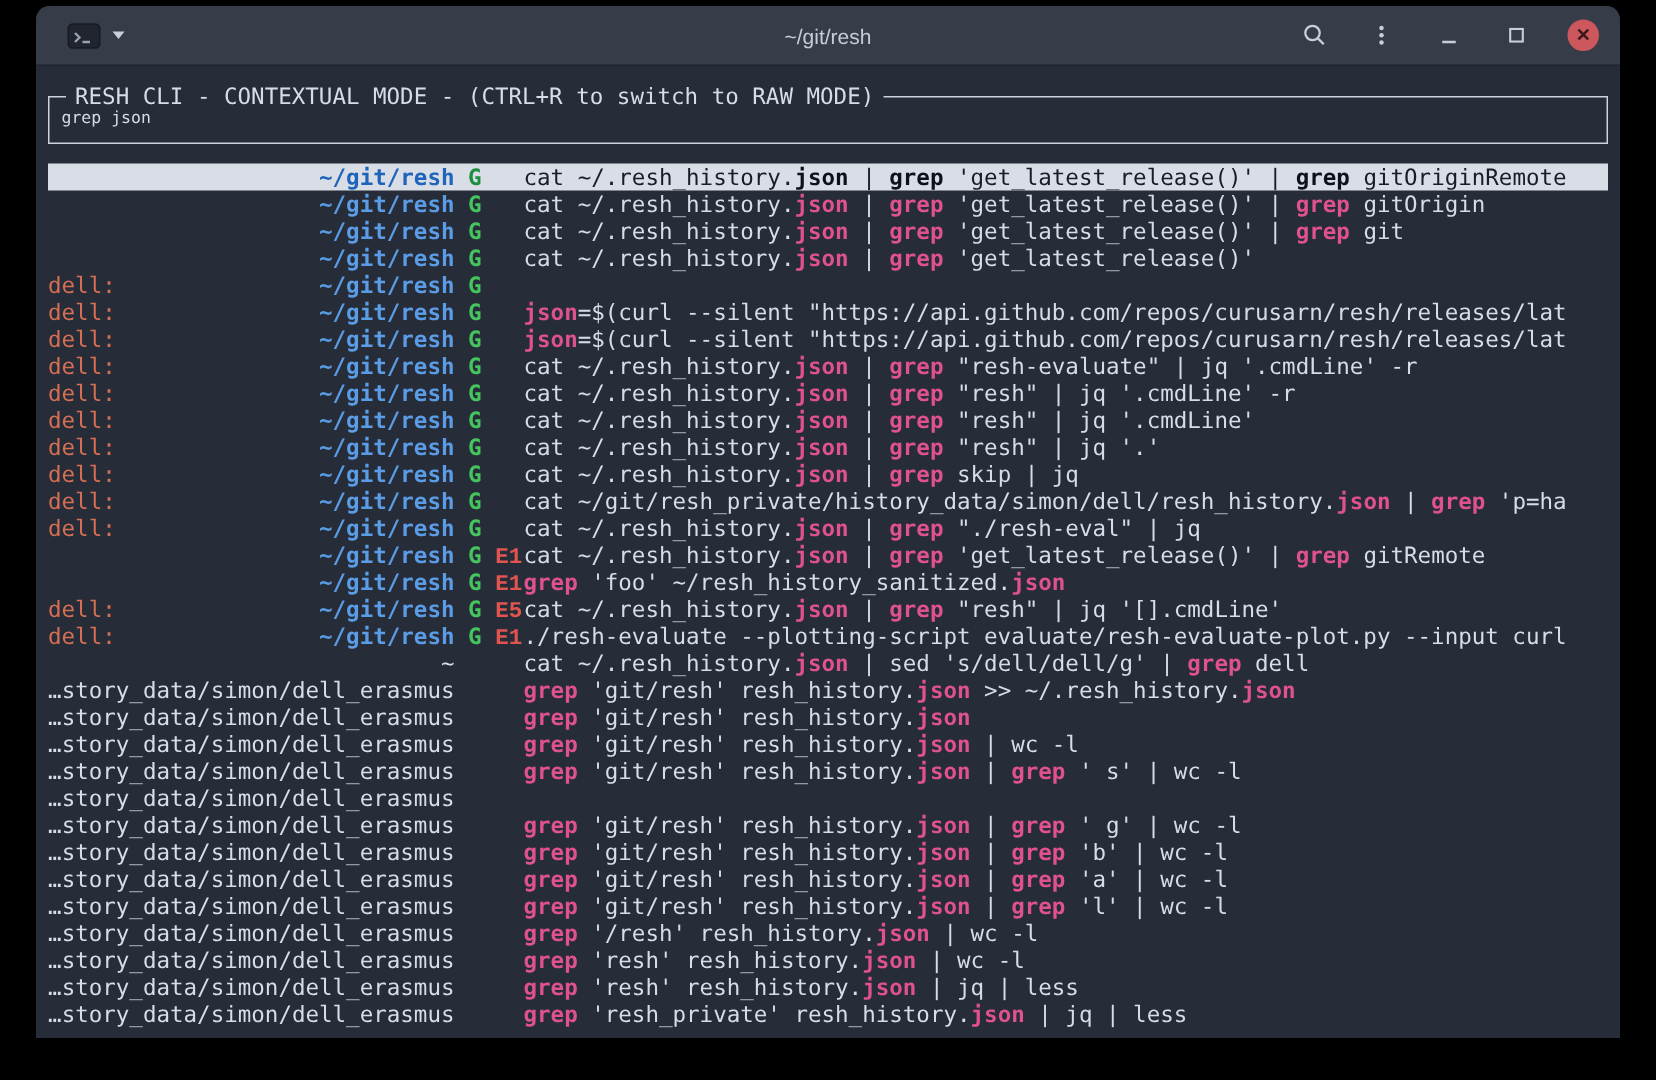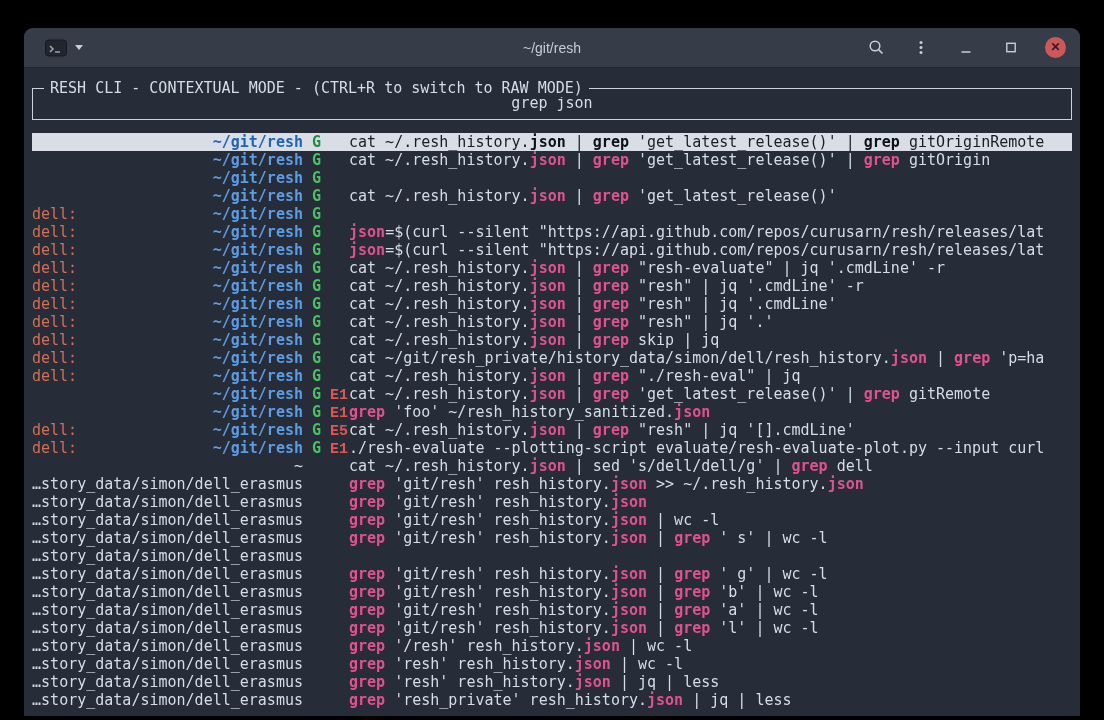--- a/index.html
+++ b/index.html
@@ -4,39 +4,39 @@
 <style>
   :root{
     --bg:#272d38; --titlebar:#363d49; --fg:#d6dde6; --border:#ccd3dd;
     --host:#d56f54; --dir:#5b9ce6; --ok:#44c55e; --err:#e25450;
     --match:#e0518f; --sel-bg:#d8dde6; --sel-fg:#171c26; --icon:#c8cfd9; --close:#cc575d;
   }
   *{box-sizing:border-box}
   html,body{margin:0;padding:0}
   body{width:1104px;height:720px;background:#000;position:relative;
        font-family:"DejaVu Sans Mono",monospace;overflow:hidden;}
-  .window{position:absolute;left:24px;top:28px;width:1056px;height:688px;
+  .window{position:absolute;left:24px;top:4px;width:1056px;height:688px;
           background:var(--bg);border-radius:9px 9px 0 0;overflow:hidden;}
   .titlebar{height:40px;background:var(--titlebar);display:flex;align-items:center;
             position:relative;padding:0 14px;border-bottom:1px solid #1f242d;}
   .tb-left{display:flex;align-items:center;gap:7px;padding-left:6px;}
   .appicon{display:flex;align-items:center;}
   .caret{width:0;height:0;border-left:4px solid transparent;border-right:4px solid transparent;
          border-top:5px solid var(--icon);}
   .tb-title{position:absolute;left:0;right:0;text-align:center;color:#c6cdd8;
             font:14px "Liberation Sans",sans-serif;pointer-events:none;}
   .tb-right{margin-left:auto;display:flex;align-items:center;gap:23px;}
   .tb-btn{display:flex;align-items:center;justify-content:center;width:22px;height:22px;}
   .closebtn{width:21px;height:21px;border-radius:50%;background:var(--close);color:#3a191c;
             font:bold 12px/21px "Liberation Sans",sans-serif;text-align:center;}
   .content{padding:12px 8px 8px;}
   .query-box{position:relative;margin-top:8px;border:1px solid var(--border);}
   .query-title{position:absolute;top:-10px;left:11px;padding:0 6px;background:var(--bg);
                color:var(--fg);font-size:15px;line-height:18px;white-space:pre;}
-  .query-line{padding:5px 8px 7px;color:var(--fg);font-size:15px;line-height:18px;white-space:pre;text-align:center;}
+  .query-line{padding:5px 8px 7px;color:var(--fg);font-size:11px;line-height:18px;white-space:pre;}
   .list{margin-top:13px;}
   .row{display:flex;height:18px;line-height:18px;font-size:15px;color:var(--fg);
        white-space:pre;overflow:hidden;}
   .row .left{flex:0 0 271px;position:relative;text-align:right;overflow:visible;}
   .host{position:absolute;left:0;top:0;color:var(--host);text-align:center;}
   .dir.hl{color:var(--dir);font-weight:bold;}
   .flags{flex:0 0 46px;font-weight:bold;overflow:hidden;}
   .flag-ok{color:var(--ok);}
   .flag-err{color:var(--err);font-family:Liberation Mono, monospace;}
   .cmd{flex:1 1 auto;overflow:hidden;}
@@ -97,21 +97,21 @@
   <div class="content">
 
     <div class="query-box">
       <span class="query-title">RESH CLI - CONTEXTUAL MODE - (CTRL+R to switch to RAW MODE)</span>
       <div class="query-line">grep json</div>
     </div>
 
     <div class="list">
         <div class="row selected"><span class="left"><span class="host"></span><span class="dir hl">~/git/resh</span></span><span class="flags"> <span class="flag-ok">G</span></span><span class="cmd">cat ~/.resh_history.<span class="m">json</span> | <span class="m">grep</span> 'get_latest_release()' | <span class="m">grep</span> gitOriginRemote</span></div>
         <div class="row"><span class="left"><span class="host"></span><span class="dir hl">~/git/resh</span></span><span class="flags"> <span class="flag-ok">G</span></span><span class="cmd">cat ~/.resh_history.<span class="m">json</span> | <span class="m">grep</span> 'get_latest_release()' | <span class="m">grep</span> gitOrigin</span></div>
-        <div class="row"><span class="left"><span class="host"></span><span class="dir hl">~/git/resh</span></span><span class="flags"> <span class="flag-ok">G</span></span></div>
+        <div class="row"><span class="left"><span class="host"></span><span class="dir hl">~/git/resh</span></span><span class="flags"> <span class="flag-ok">G</span></span><span class="cmd">cat ~/.resh_history.<span class="m">json</span> | <span class="m">grep</span> 'get_latest_release()' | <span class="m">grep</span> git</span></div>
         <div class="row"><span class="left"><span class="host"></span><span class="dir hl">~/git/resh</span></span><span class="flags"> <span class="flag-ok">G</span></span><span class="cmd">cat ~/.resh_history.<span class="m">json</span> | <span class="m">grep</span> 'get_latest_release()'</span></div>
         <div class="row"><span class="left"><span class="host">dell:</span><span class="dir hl">~/git/resh</span></span><span class="flags"> <span class="flag-ok">G</span></span></div>
         <div class="row"><span class="left"><span class="host">dell:</span><span class="dir hl">~/git/resh</span></span><span class="flags"> <span class="flag-ok">G</span></span><span class="cmd"><span class="m">json</span>=$(curl --silent "https://api.github.com/repos/curusarn/resh/releases/lat</span></div>
         <div class="row"><span class="left"><span class="host">dell:</span><span class="dir hl">~/git/resh</span></span><span class="flags"> <span class="flag-ok">G</span></span><span class="cmd"><span class="m">json</span>=$(curl --silent "https://api.github.com/repos/curusarn/resh/releases/lat</span></div>
         <div class="row"><span class="left"><span class="host">dell:</span><span class="dir hl">~/git/resh</span></span><span class="flags"> <span class="flag-ok">G</span></span><span class="cmd">cat ~/.resh_history.<span class="m">json</span> | <span class="m">grep</span> "resh-evaluate" | jq '.cmdLine' -r</span></div>
         <div class="row"><span class="left"><span class="host">dell:</span><span class="dir hl">~/git/resh</span></span><span class="flags"> <span class="flag-ok">G</span></span><span class="cmd">cat ~/.resh_history.<span class="m">json</span> | <span class="m">grep</span> "resh" | jq '.cmdLine' -r</span></div>
         <div class="row"><span class="left"><span class="host">dell:</span><span class="dir hl">~/git/resh</span></span><span class="flags"> <span class="flag-ok">G</span></span><span class="cmd">cat ~/.resh_history.<span class="m">json</span> | <span class="m">grep</span> "resh" | jq '.cmdLine'</span></div>
         <div class="row"><span class="left"><span class="host">dell:</span><span class="dir hl">~/git/resh</span></span><span class="flags"> <span class="flag-ok">G</span></span><span class="cmd">cat ~/.resh_history.<span class="m">json</span> | <span class="m">grep</span> "resh" | jq '.'</span></div>
         <div class="row"><span class="left"><span class="host">dell:</span><span class="dir hl">~/git/resh</span></span><span class="flags"> <span class="flag-ok">G</span></span><span class="cmd">cat ~/.resh_history.<span class="m">json</span> | <span class="m">grep</span> skip | jq</span></div>
         <div class="row"><span class="left"><span class="host">dell:</span><span class="dir hl">~/git/resh</span></span><span class="flags"> <span class="flag-ok">G</span></span><span class="cmd">cat ~/git/resh_private/history_data/simon/dell/resh_history.<span class="m">json</span> | <span class="m">grep</span> 'p=ha</span></div>

